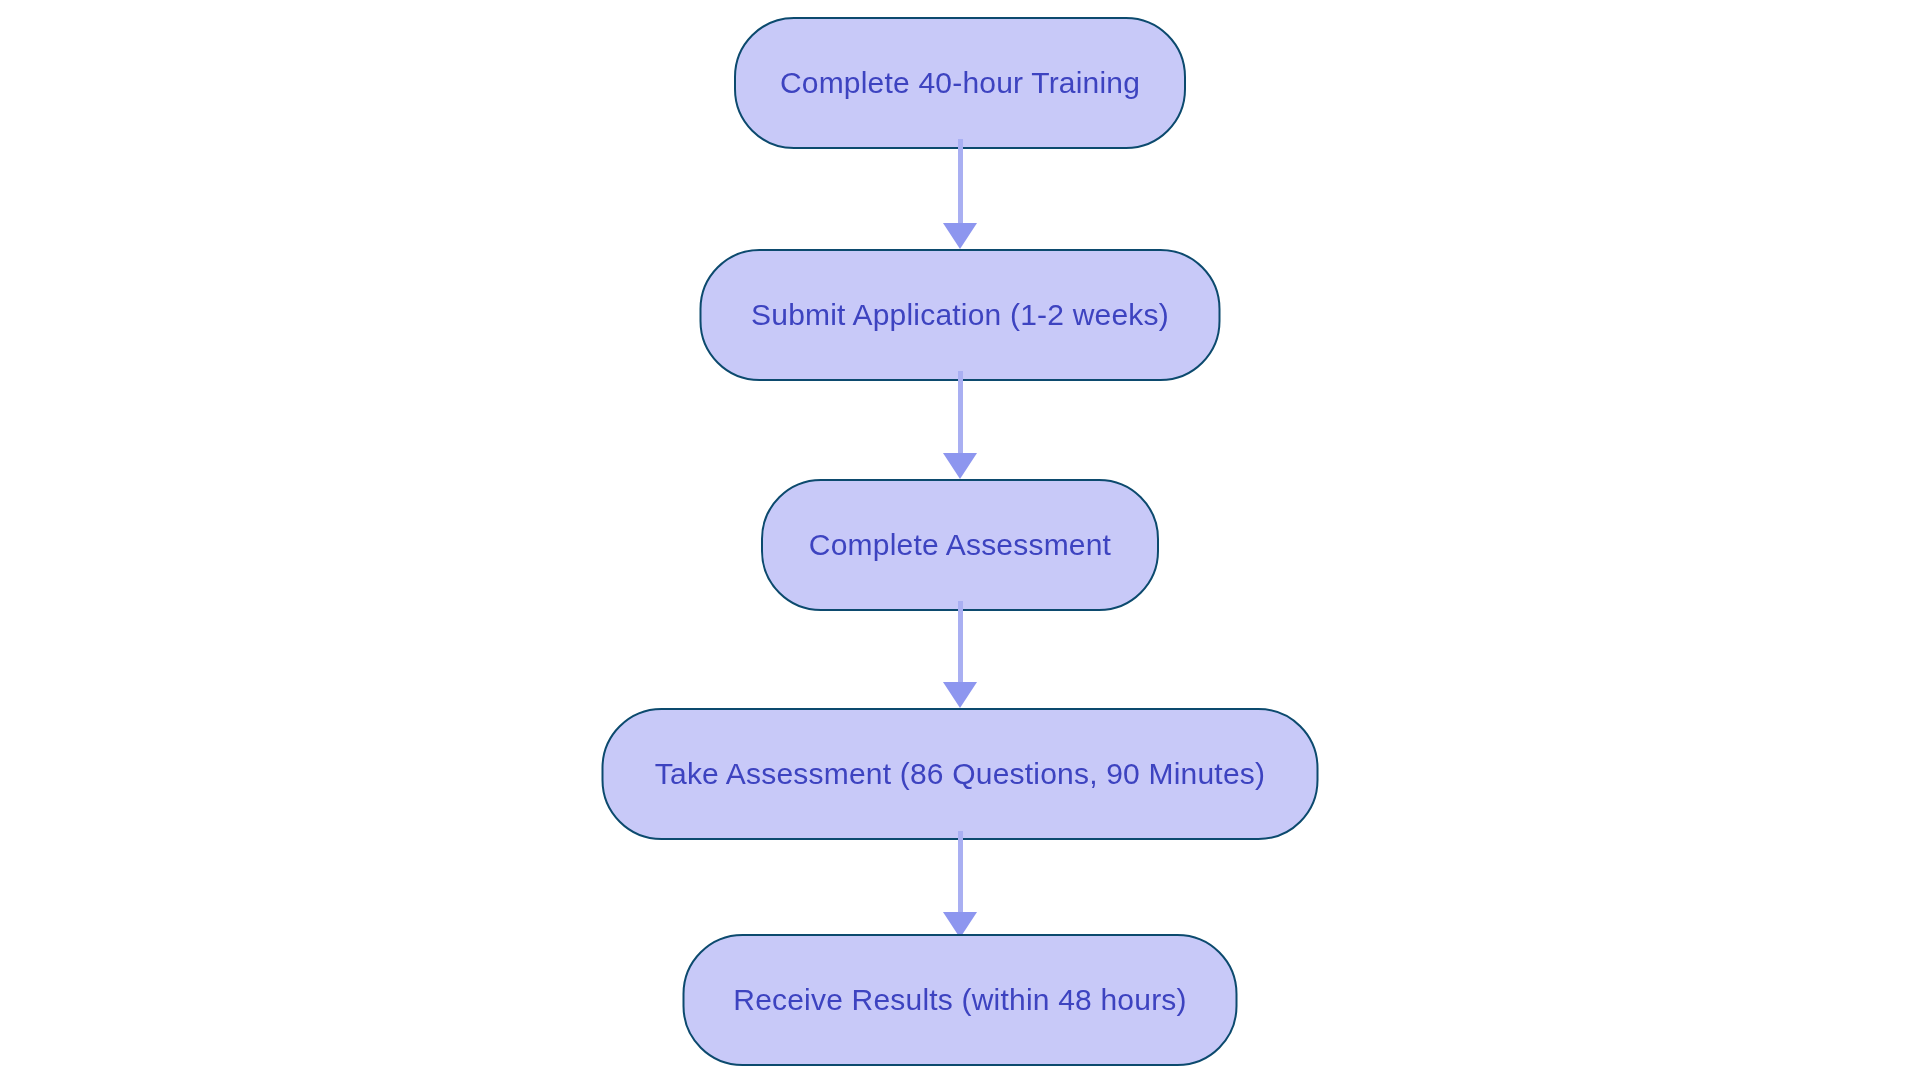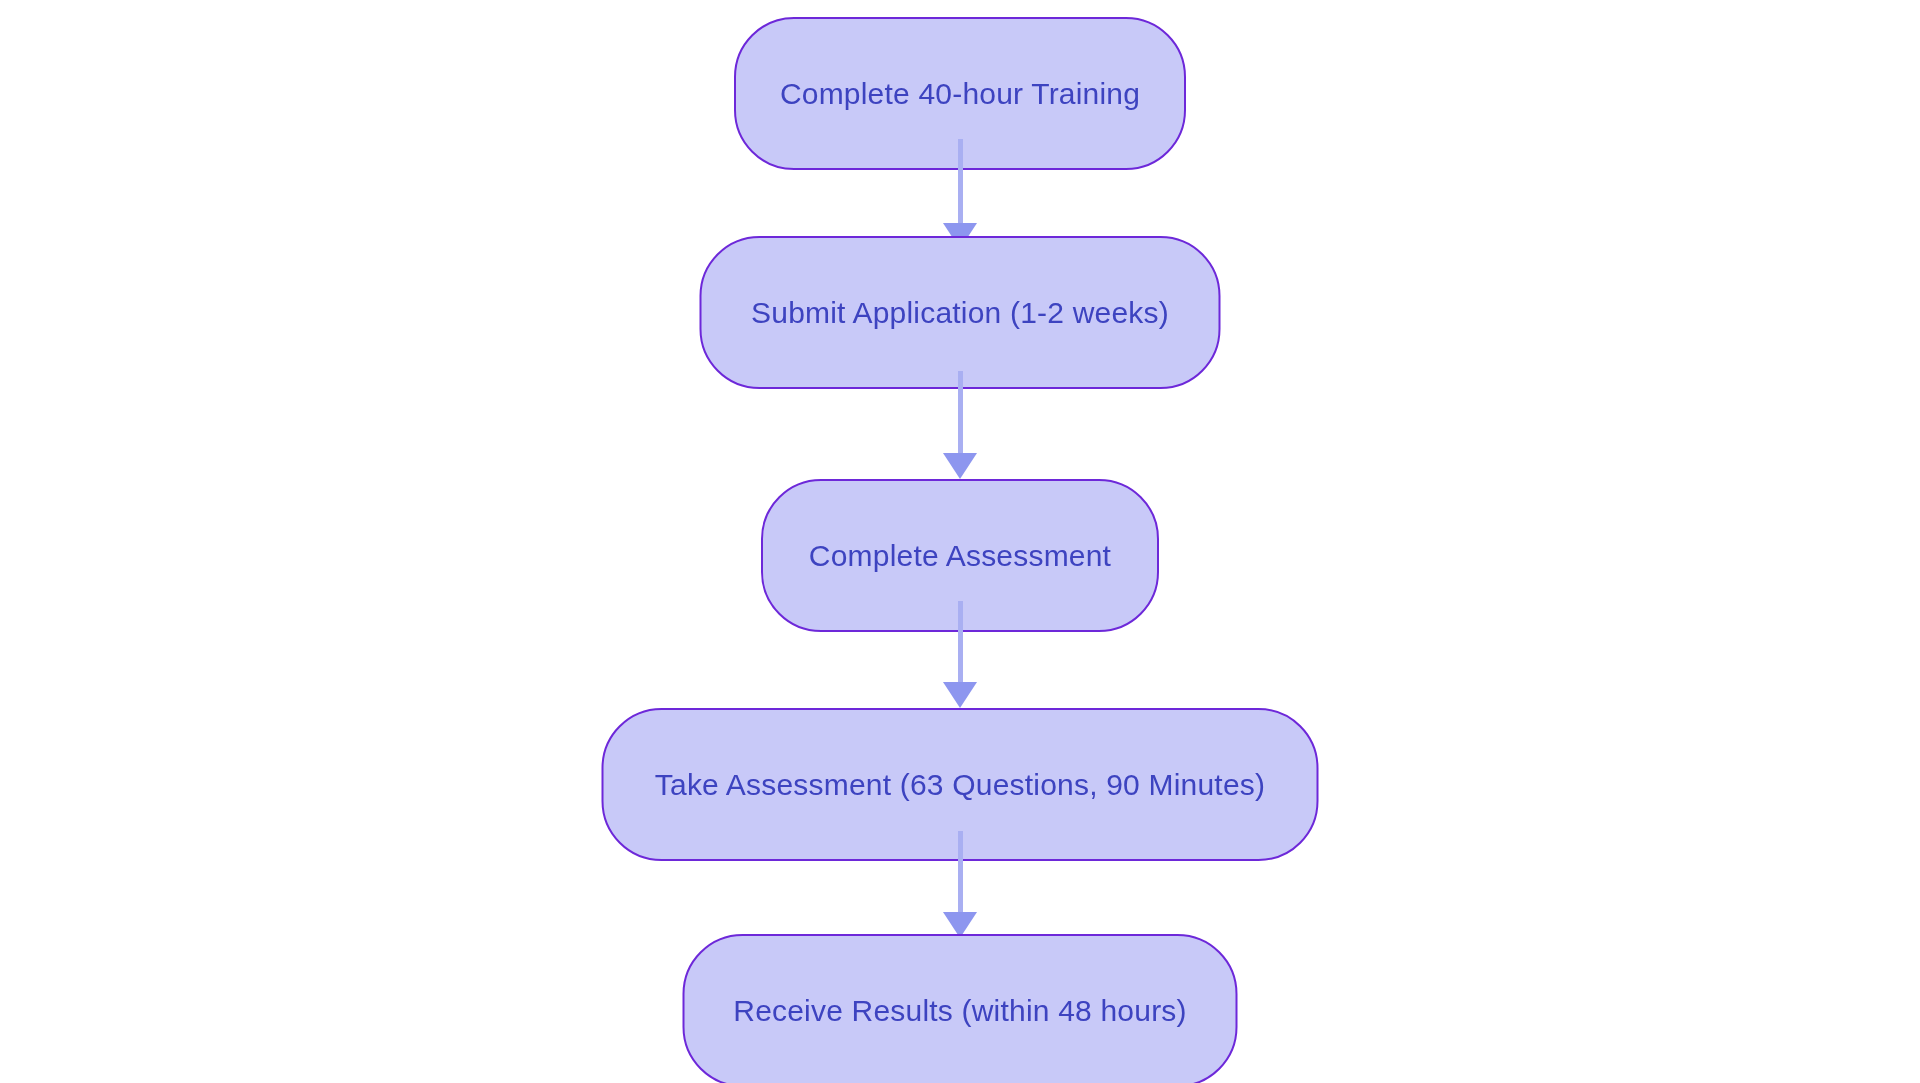--- a/index.html
+++ b/index.html
@@ -12,36 +12,36 @@
     width: 1920px;
     height: 1083px;
     background: #ffffff;
     overflow: hidden;
     font-family: "Liberation Sans", sans-serif;
   }
   .flow-node {
     position: absolute;
     left: 960px;
     transform: translateX(-50%);
-    height: 153px;
+    height: 132px;
     border-radius: 60px;
     background: #c8c9f8;
-    border: 2px solid #6d28d9;
+    border: 2px solid #0c4a6e;
     box-sizing: border-box;
     display: flex;
     align-items: center;
     justify-content: center;
     color: #3d43c0;
     font-size: 30px;
     font-weight: 500;
     letter-spacing: 0.2px;
     white-space: nowrap;
   }
   .node-1 { top: 17px;  width: 452px; }
-  .node-2 { top: 236px; width: 521px; }
+  .node-2 { top: 249px; width: 521px; }
   .node-3 { top: 479px; width: 398px; }
   .node-4 { top: 708px; width: 717px; }
   .node-5 { top: 886px; width: 555px; margin-top: 48px; }
 
   .flow-arrow {
     position: absolute;
     left: 960px;
     transform: translateX(-50%);
     width: 34px;
     display: flex;
@@ -91,21 +91,21 @@
   <div class="flow-node node-3">
     <span>Complete Assessment</span>
   </div>
 
   <div class="flow-arrow arrow-3">
     <div class="shaft"></div>
     <div class="head"></div>
   </div>
 
   <div class="flow-node node-4">
-    <span>Take Assessment (63 Questions, 90 Minutes)</span>
+    <span>Take Assessment (86 Questions, 90 Minutes)</span>
   </div>
 
   <div class="flow-arrow arrow-4">
     <div class="shaft"></div>
     <div class="head"></div>
   </div>
 
   <div class="flow-node node-5">
     <span>Receive Results (within 48 hours)</span>
   </div>

